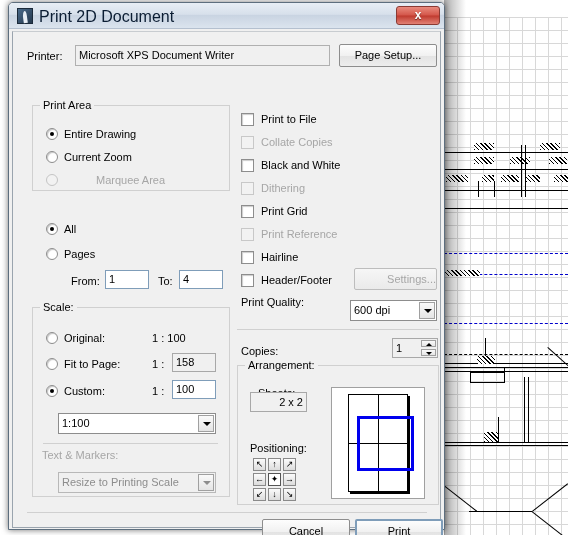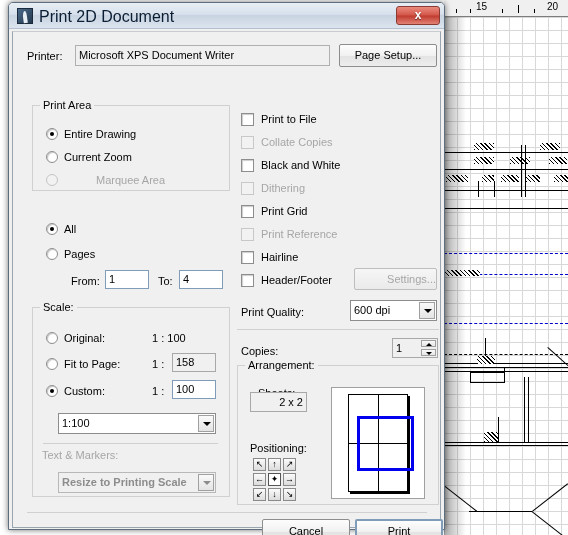--- a/index.html
+++ b/index.html
@@ -183,21 +183,21 @@
 
   .combo {
     position: absolute;
     background: #ffffff;
     border: 1px solid #8d8d8d;
     font-size: 11px; color: #000;
     padding: 1px 3px; line-height: 16px;
     cursor: pointer; overflow: hidden; white-space: nowrap;
     font-family: "Liberation Sans", sans-serif;
   }
-  .combo.dis { background: #f0f0f0; color: #8d8d8d; border-color: #b8b8b8; font-weight: bold; }
+  .combo.dis { background: #f0f0f0; color: #8d8d8d; border-color: #b8b8b8; }
   .combo-arrow {
     position: absolute; right: 1px; top: 1px; bottom: 1px; width: 16px;
     background: linear-gradient(to bottom, #fafafa, #e4e4e4);
     border: 1px solid #a0a0a0;
     cursor: pointer;
   }
   .combo-arrow:after {
     content: ""; position: absolute; left: 4px; top: 6px;
     border-left: 4px solid transparent; border-right: 4px solid transparent;
     border-top: 4px solid #000;
@@ -318,29 +318,20 @@
       <div class="cad-diag" style="left:0px;top:468px;width:42px;transform:rotate(38deg);"></div>
 
       <div class="cad-line" style="left:25px;top:494px;width:63px;height:1px;"></div>
       <div class="cad-diag" style="left:88px;top:494px;width:45px;transform:rotate(-38deg);"></div>
       <div class="cad-diag" style="left:88px;top:494px;width:45px;transform:rotate(38deg);"></div>
       <div class="cad-diag" style="left:104px;top:330px;width:55px;transform:rotate(42deg);"></div>
     </div>
 
     <div id="cad-shadeleft"></div>
 
-    <div id="cad-ruler">
-      <div class="ruler-tick" style="left:12px;"></div>
-      <div class="ruler-tick" style="left:26px;"></div>
-      <div class="ruler-lbl" style="left:32px;">15</div>
-      <div class="ruler-tick" style="left:58px;"></div>
-      <div class="ruler-tick major" style="left:74px;"></div>
-      <div class="ruler-tick" style="left:90px;"></div>
-      <div class="ruler-lbl" style="left:103px;">20</div>
-    </div>
   </div>
 
   <div id="dialog">
 
     <div id="titlebar">
       <div id="title-icon"></div>
       <div id="title-text">Print 2D Document</div>
       <div id="close-btn">x</div>
     </div>
 
@@ -417,21 +408,21 @@
       <div class="lbl dis" style="left:248px;top:196px;">Print Reference</div>
 
       <div class="check" style="left:228px;top:219px;"></div>
       <div class="lbl" style="left:248px;top:219px;">Hairline</div>
 
       <div class="check" style="left:228px;top:242px;"></div>
       <div class="lbl" style="left:248px;top:242px;">Header/Footer</div>
 
       <div class="btn dis" style="left:341px;top:236px;width:83px;height:22px;line-height:20px;text-align:right;">Settings...</div>
 
-      <div class="lbl" style="left:228px;top:274px;">Print Quality:</div>
+      <div class="lbl" style="left:228px;top:264px;">Print Quality:</div>
       <div class="combo" style="left:337px;top:268px;width:87px;height:21px;">
         <span>600 dpi</span>
         <span class="combo-arrow"></span>
       </div>
 
       <div class="hr" style="left:224px;top:297px;width:202px;"></div>
 
       <div class="lbl" style="left:228px;top:313px;">Copies:</div>
       <div class="txtbox flat" style="left:379px;top:306px;width:46px;height:20px;line-height:16px;">
         <span>1</span>

